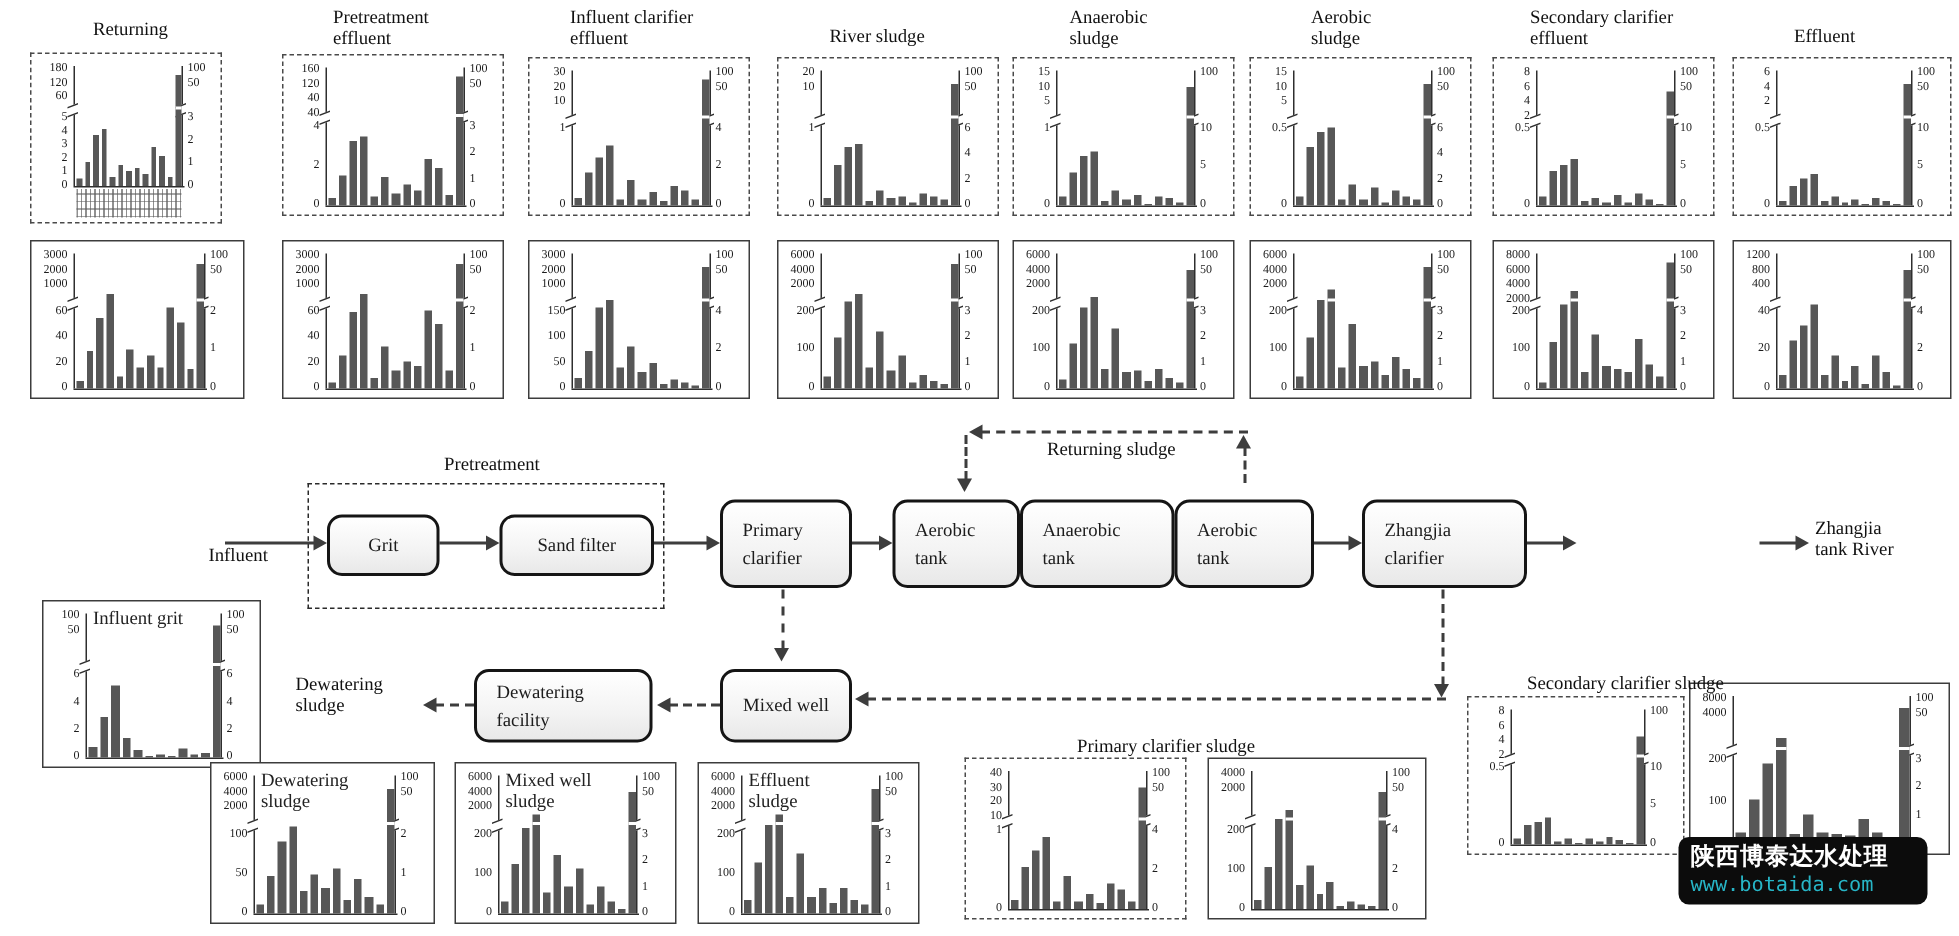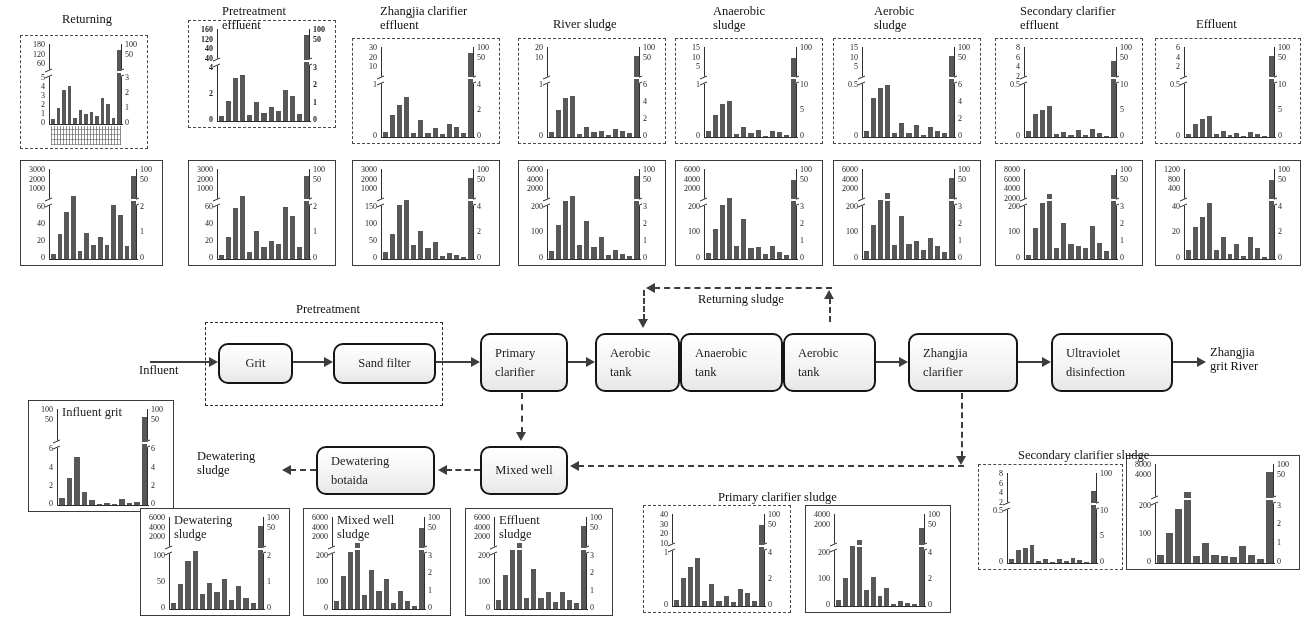--- a/index.html
+++ b/index.html
@@ -53,20 +53,24 @@
              border-radius:7px;padding:3px 8px 5px;z-index:10;}
   #watermark .cn{color:#ffffff;font-size:16px;font-weight:bold;letter-spacing:.5px;
                  font-family:"Liberation Sans", sans-serif;white-space:nowrap;}
   #watermark .url{color:#27b5c6;font-size:13.5px;font-family:"DejaVu Sans Mono", monospace;
                   white-space:nowrap;}
 </style>
 </head>
 <body>
 
 <div id="canvas">
+  <div id="watermark">
+    <div class="cn">陕西博泰达水处理</div>
+    <div class="url">www.botaida.com</div>
+  </div>
 <div class="group" style="left: 205px; top: 322px; width: 238px; height: 84px;"></div>
     <div class="ln h solid" style="left: 150px; top: 361px; width: 60px;"></div>
     <div class="tri tri-right" style="left: 209px; top: 357px;"></div>
     <div class="ln h solid" style="left: 293px; top: 361px; width: 32px;"></div>
     <div class="tri tri-right" style="left: 324px; top: 357px;"></div>
     <div class="ln h solid" style="left: 436px; top: 361px; width: 36px;"></div>
     <div class="tri tri-right" style="left: 471px; top: 357px;"></div>
     <div class="ln h solid" style="left: 568px; top: 361px; width: 19px;"></div>
     <div class="tri tri-right" style="left: 586px; top: 357px;"></div>
     <div class="ln h solid" style="left: 876px; top: 361px; width: 24px;"></div>
@@ -110,57 +114,53 @@
       <div>tank</div>
     </div>
     <div class="fbox al" style="left: 783px; top: 333px; width: 93px; height: 59px;">
       <div>Aerobic</div>
       <div>tank</div>
     </div>
     <div class="fbox al" style="left: 908px; top: 333px; width: 110px; height: 59px;">
       <div>Zhangjia</div>
       <div>clarifier</div>
     </div>
-    <div class="fbox al" style="left: 1051px; top: 333px; width: 122px; height: 59px;">
-      <div>Ultraviolet</div>
-      <div>disinfection</div>
-    </div>
     <div class="fbox al" style="left: 316px; top: 446px; width: 119px; height: 49px;">
       <div>Dewatering</div>
-      <div>botaida</div>
+      <div>facility</div>
     </div>
     <div class="fbox" style="left: 480px; top: 446px; width: 88px; height: 49px;">
       <div>Mixed well</div>
     </div>
     <div class="flabel" style="left: 139px; top: 363px;">
       <div>Influent</div>
     </div>
     <div class="flabel" style="left: 296px; top: 302px;">
       <div>Pretreatment</div>
     </div>
     <div class="flabel" style="left: 698px; top: 292px;">
       <div>Returning sludge</div>
     </div>
     <div class="flabel" style="left: 1210px; top: 345px;">
       <div>Zhangjia</div>
-      <div>grit River</div>
+      <div>tank River</div>
     </div>
     <div class="flabel" style="left: 197px; top: 449px;">
       <div>Dewatering</div>
       <div>sludge</div>
     </div>
     <div class="cht" style="left: 62px; top: 12px;">
       <div>Returning</div>
     </div>
     <div class="cht" style="left: 222px; top: 4px;">
       <div>Pretreatment</div>
       <div>effluent</div>
     </div>
     <div class="cht" style="left: 380px; top: 4px;">
-      <div>Zhangjia clarifier</div>
+      <div>Influent clarifier</div>
       <div>effluent</div>
     </div>
     <div class="cht" style="left: 553px; top: 17px;">
       <div>River sludge</div>
     </div>
     <div class="cht" style="left: 713px; top: 4px;">
       <div>Anaerobic</div>
       <div>sludge</div>
     </div>
     <div class="cht" style="left: 874px; top: 4px;">
@@ -213,21 +213,21 @@
         <div class="bar" style="height: 10%;"></div>
         <div class="bar" style="height: 32%;"></div>
         <div class="bar" style="height: 25%;"></div>
         <div class="bar" style="height: 8%;"></div>
         <div class="bar" style="height: 93%;">
           <div class="bargap" style="bottom: 51px;"></div>
         </div>
       </div>
       <div class="hatch" style="left: 30px; width: 70px; bottom: 3px; height: 19px;"></div>
     </div>
-    <div class="chart b-dash" style="left: 188px; top: 20px; width: 148px; height: 108px; font-weight: bold;">
+    <div class="chart b-dash" style="left: 188px; top: 36px; width: 148px; height: 108px;">
       <div class="axline" style="left: 28px; top: 8px; height: 92px;"></div>
       <div class="axline" style="left: 120px; top: 8px; height: 92px;"></div>
       <div class="axh" style="left: 28px; top: 100px; width: 94px;"></div>
       <div class="brk" style="left: 24px; top: 38px;"></div>
       <div class="brk" style="left: 116px; top: 38px;"></div>
       <div class="tick l" style="left: 0px; width: 24px; top: 5px;">160</div>
       <div class="tick l" style="left: 0px; width: 24px; top: 14.5px;">120</div>
       <div class="tick l" style="left: 0px; width: 24px; top: 24px;">40</div>
       <div class="tick l" style="left: 0px; width: 24px; top: 33.5px;">40</div>
       <div class="tick r" style="left: 124px; top: 5px;">100</div>

